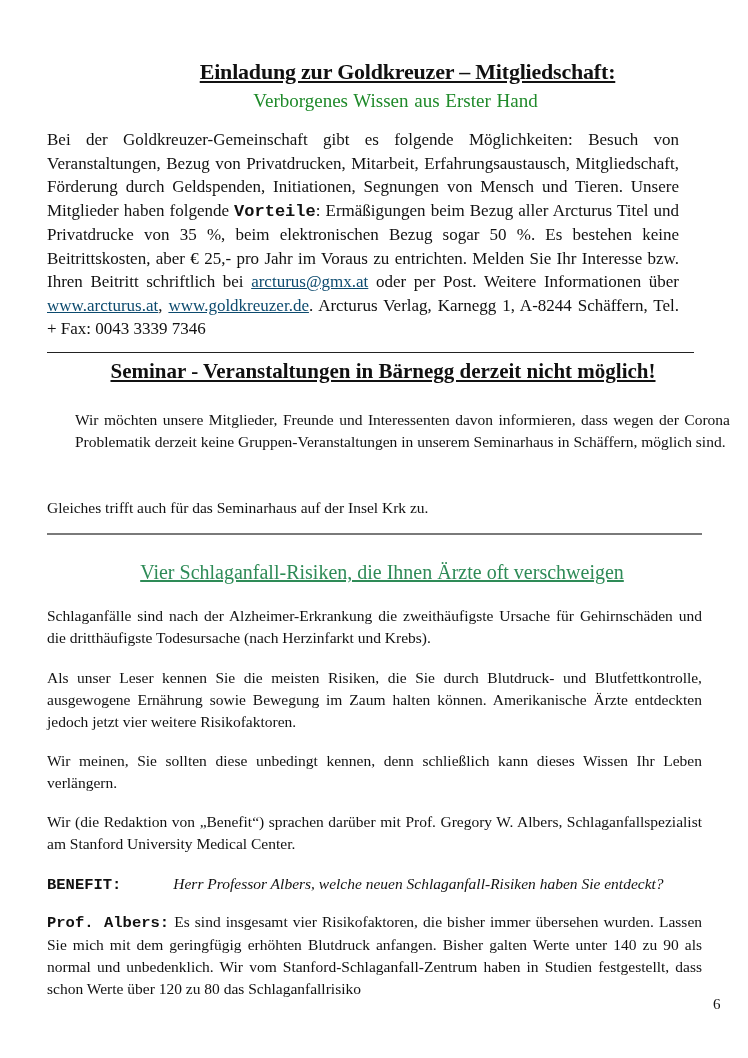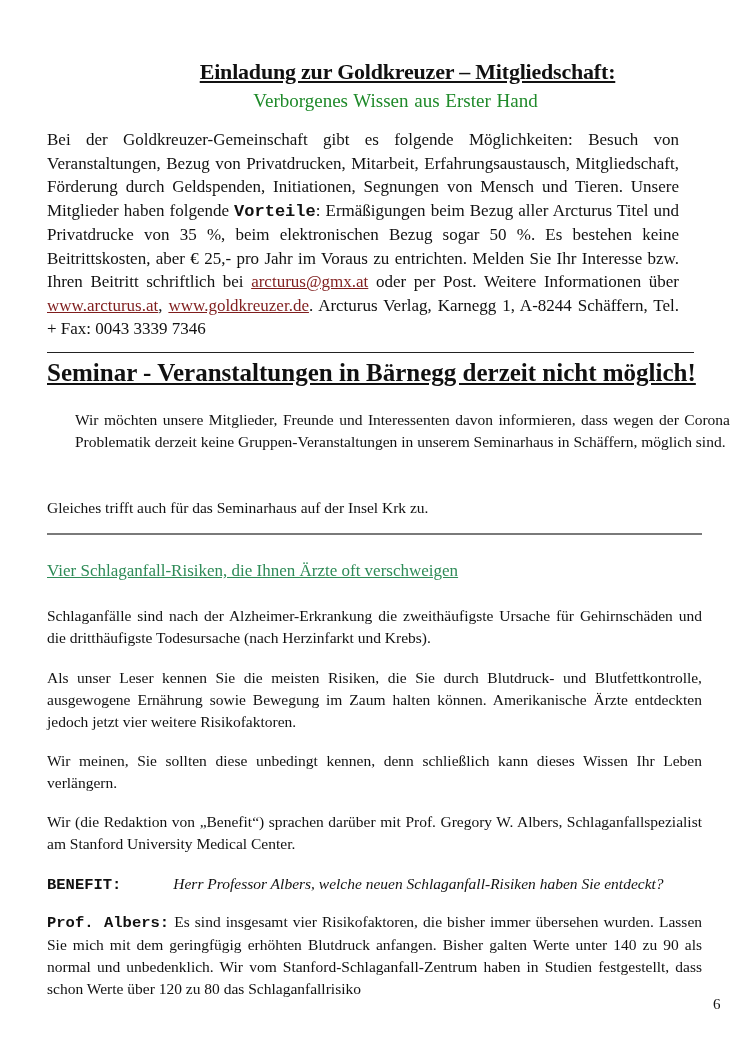--- a/index.html
+++ b/index.html
@@ -16,36 +16,36 @@
   }
   .subtitle {
     position: absolute; left: 0; top: 90px; width: 697px; text-align: center;
     font-size: 19px; color: #1f8a2a; word-spacing: 1px;
   }
   .para {
     position: absolute; left: 0; width: 632px; text-align: justify;
     font-size: 17px; line-height: 23.5px;
   }
   .p1 { top: 128px; }
-  .link { color: #7f1d1d; text-decoration: underline; }
+  .link { color: #0c4a6e; text-decoration: underline; }
   .rule {
     position: absolute; left: 0; height: 0; border-top: 1px solid #222;
   }
   .rule1 { top: 352px; width: 647px; }
   .h2 {
-    position: absolute; left: 0; top: 359px; width: 672px; 
-    font-size: 25px; font-weight: bold; text-decoration: underline;
+    position: absolute; left: 0; top: 359px; width: 672px; text-align: center;
+    font-size: 21px; font-weight: bold; text-decoration: underline;
   }
   .sp { font-size: 15.5px; line-height: 22px; width: 655px; }
   .p2 { top: 409px; margin-left: 28px; }
   .p3 { top: 497px; }
   .rule2 { top: 533px; width: 655px; border-top: 2px solid #7a7a7a; }
   .h3 {
-    position: absolute; left: 0; top: 561px; width: 670px; text-align: left;
-    font-size: 17px; color: #2e8b57; text-decoration: underline;
+    position: absolute; left: 0; top: 561px; width: 670px; text-align: center;
+    font-size: 20px; color: #2e8b57; text-decoration: underline;
   }
   .p4 { top: 605px; }
   .p5 { top: 667px; }
   .p6 { top: 750px; }
   .p7 { top: 811px; }
   .p8 { top: 873px; }
   .p9 { top: 911px; }
   .b { font-weight: bold; font-family: Liberation Mono, monospace; }
   .i { font-style: italic; margin-left: 48px; }
   .pagenum {

